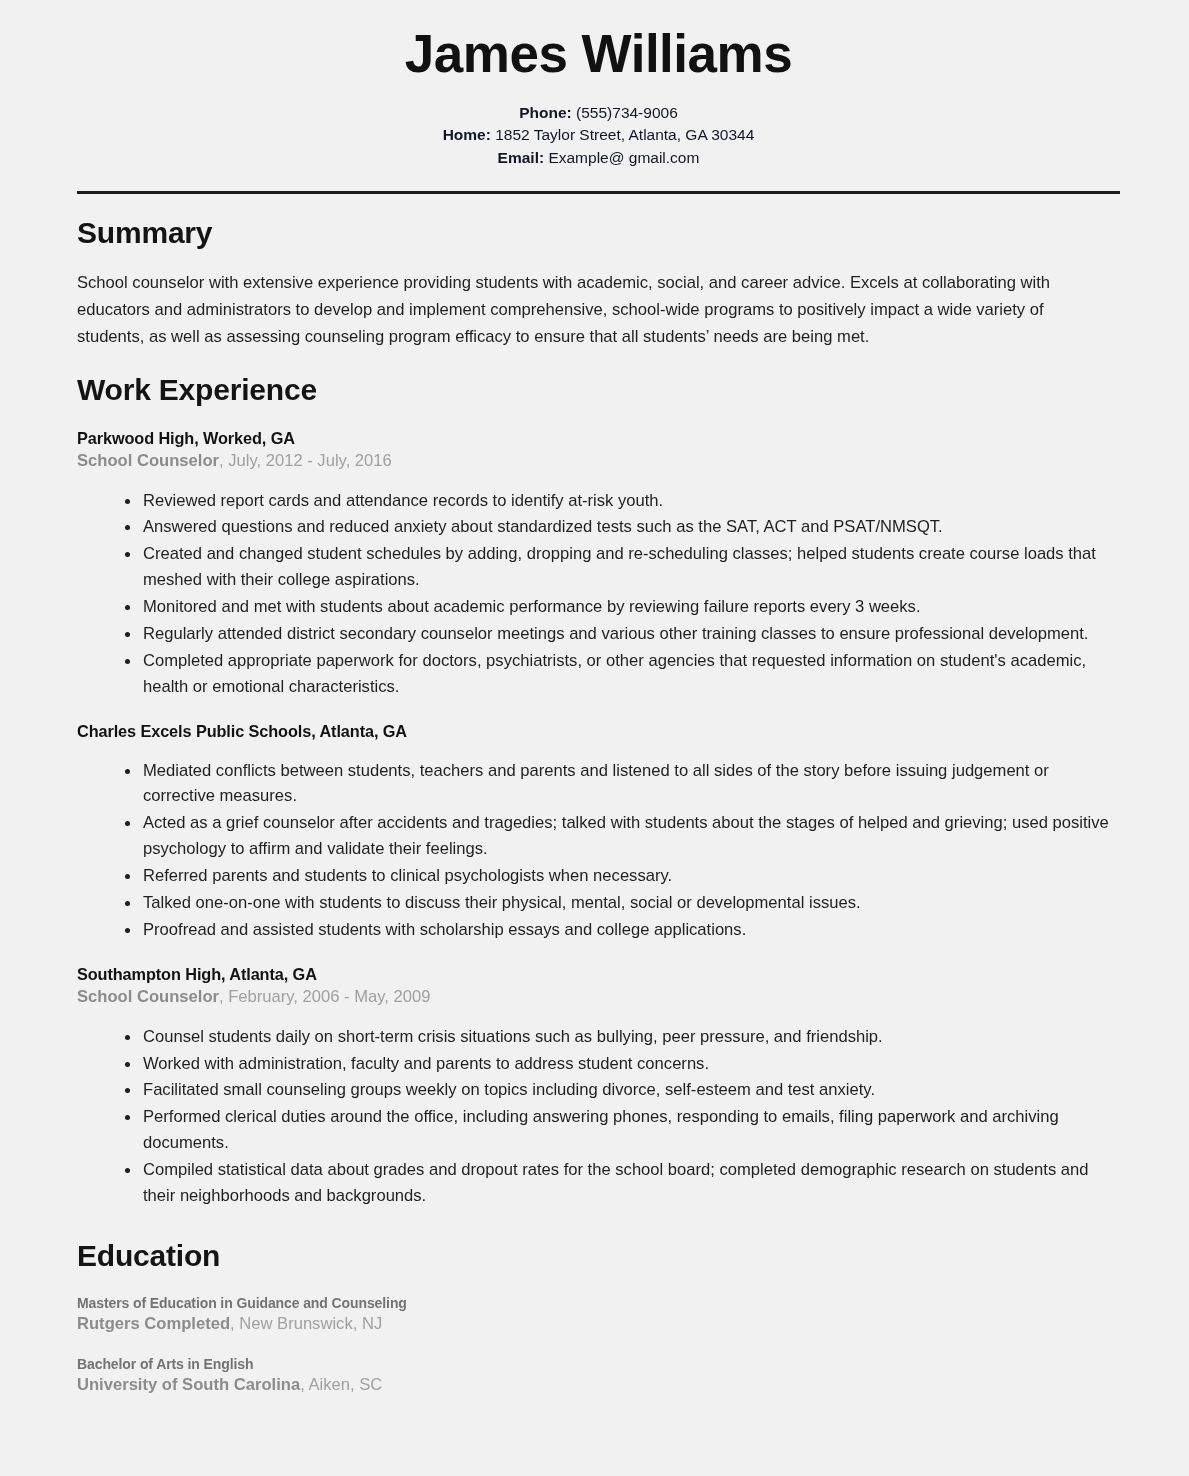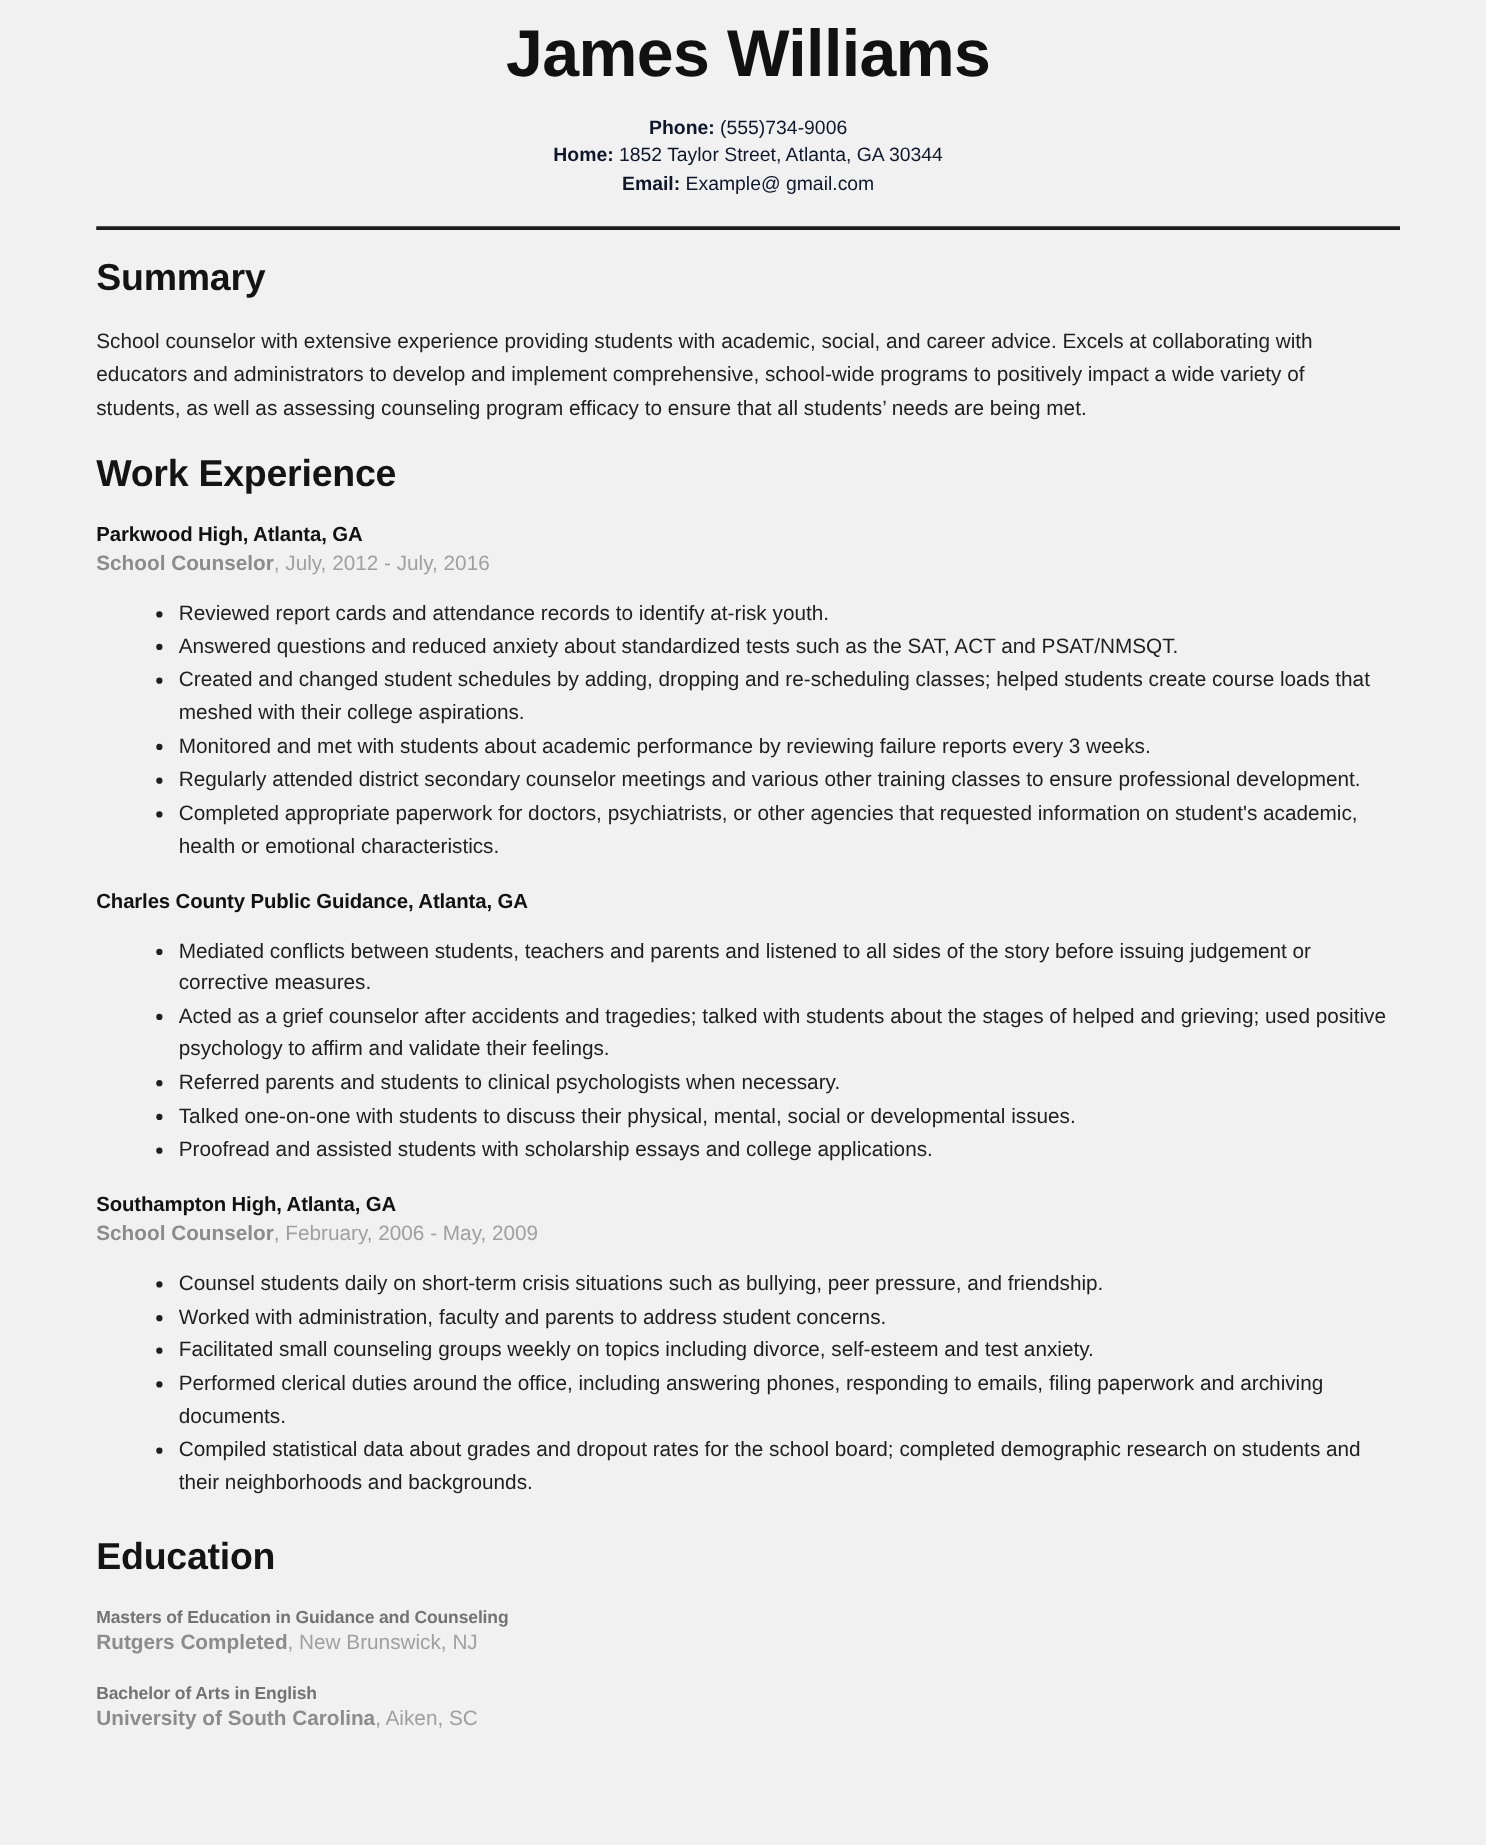--- a/index.html
+++ b/index.html
@@ -22,21 +22,21 @@
   }
 
   
   .name {
     text-align: center;
     font-size: 53px;
     font-weight: bold;
     letter-spacing: -0.5px;
     color: #111111;
     margin: 0;
-    padding-top: 13px;
+    padding-top: 23px;
     line-height: 1.18;
   }
   .contact {
     text-align: center;
     font-size: 15.5px;
     color: #0f172a;
     line-height: 1.47;
     margin-top: 16px;
   }
   .contact .lbl { font-weight: bold; }
@@ -148,33 +148,33 @@
     </div>
 
     <hr class="rule">
 
     <h2 class="section-title">Summary</h2>
     <p class="summary-text">School counselor with extensive experience providing students with academic, social, and career advice. Excels at collaborating with educators and administrators to develop and implement comprehensive, school-wide programs to positively impact a wide variety of students, as well as assessing counseling program efficacy to ensure that all students’ needs are being met.</p>
 
     <h2 class="section-title">Work Experience</h2>
     <div id="jobs-container">
         <div class="job">
-          <div class="job-org">Parkwood High, Atlanta, GA</div>
+          <div class="job-org">Parkwood High, Worked, GA</div>
           <div class="job-meta"><span class="role">School Counselor</span><span class="dates">, July, 2012 - July, 2016</span></div>
           <ul class="bullets">
             <li>Reviewed report cards and attendance records to identify at-risk youth.</li>
             <li>Answered questions and reduced anxiety about standardized tests such as the SAT, ACT and PSAT/NMSQT.</li>
             <li>Created and changed student schedules by adding, dropping and re-scheduling classes; helped students create course loads that meshed with their college aspirations.</li>
             <li>Monitored and met with students about academic performance by reviewing failure reports every 3 weeks.</li>
             <li>Regularly attended district secondary  counselor meetings and various other training classes to ensure professional development.</li>
             <li>Completed appropriate paperwork for doctors, psychiatrists, or other agencies that requested information on student's academic, health or emotional characteristics.</li>
           </ul>
         </div>
         <div class="job">
-          <div class="job-org">Charles County Public Guidance, Atlanta, GA</div>
+          <div class="job-org">Charles Excels Public Schools, Atlanta, GA</div>
           <ul class="bullets">
             <li>Mediated conflicts between students, teachers and parents and listened to all sides of the story before issuing judgement or corrective measures.</li>
             <li>Acted as a grief counselor after accidents and tragedies; talked with students about the stages of helped and grieving; used positive psychology to affirm and validate their feelings.</li>
             <li>Referred parents and students to clinical psychologists when necessary.</li>
             <li>Talked one-on-one with students to discuss their physical, mental, social or developmental issues.</li>
             <li>Proofread and assisted students with scholarship essays and college applications.</li>
           </ul>
         </div>
         <div class="job">
           <div class="job-org">Southampton High, Atlanta, GA</div>

